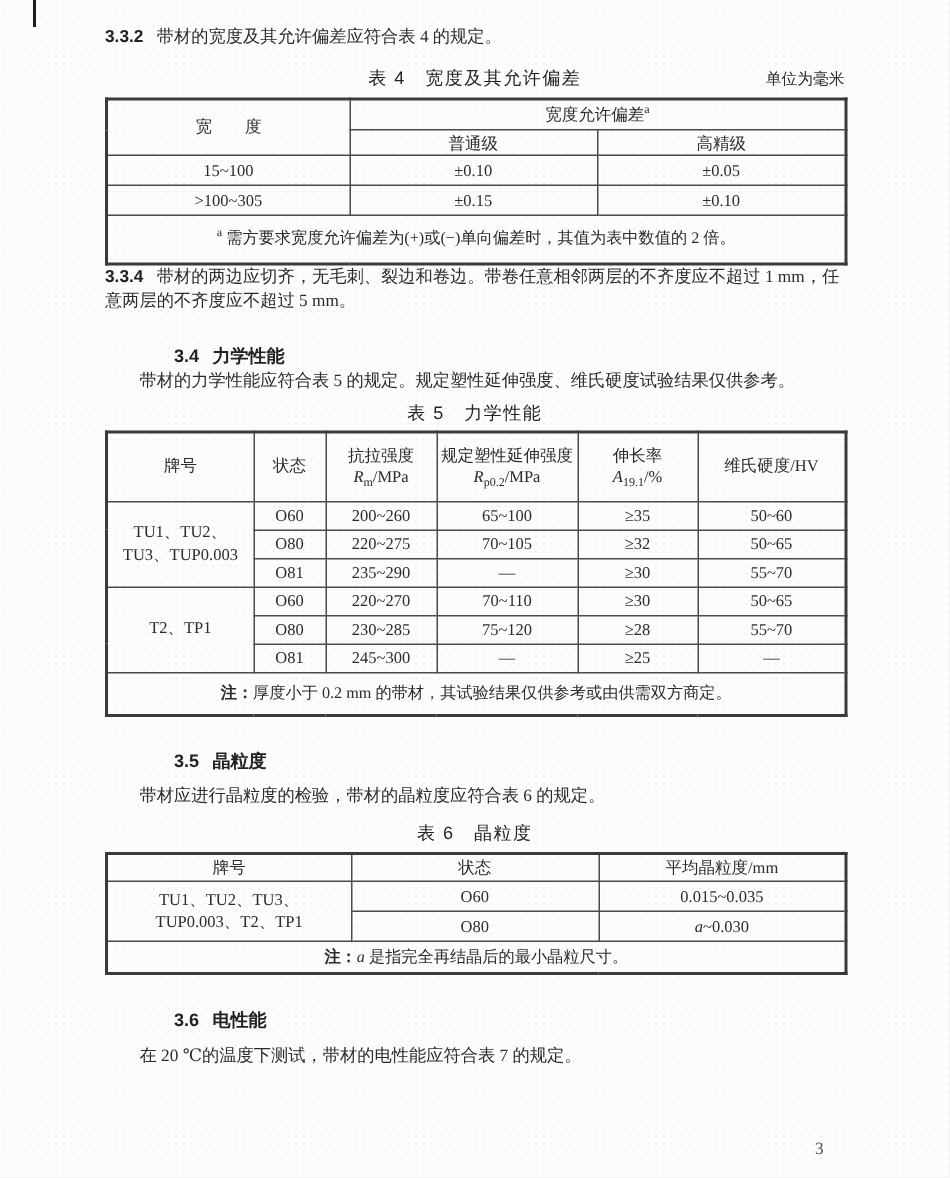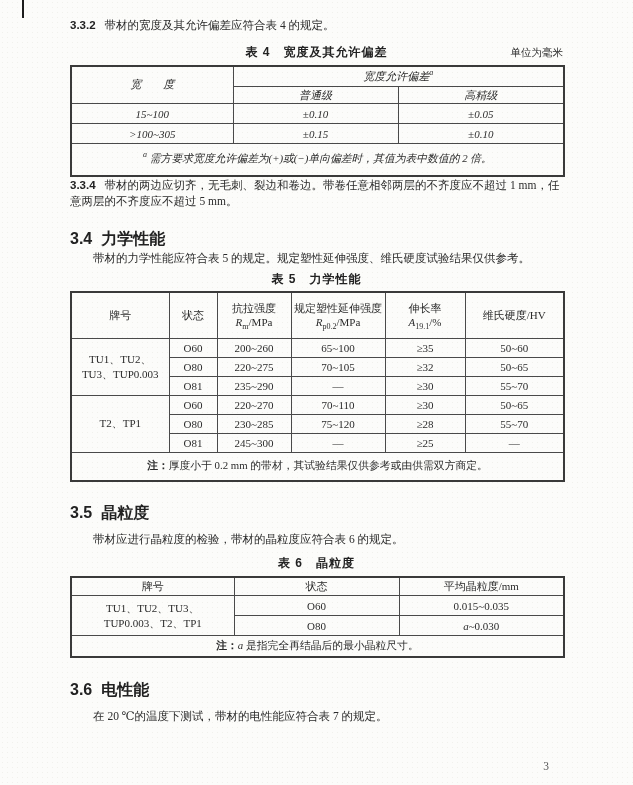--- a/index.html
+++ b/index.html
@@ -29,47 +29,47 @@
   p.clause { line-height: 16.5px; }
   .cnum {
     font-family: "Liberation Sans", "DejaVu Sans", sans-serif;
     font-weight: bold; margin-right: 9px; color: #222;
   }
   .mt17 { margin-top: 17px; }
   .mt8  { margin-top: 8px; }
 
   .heading {
     font-family: "Liberation Sans", "DejaVu Sans", sans-serif;
-    font-weight: bold; font-size: 16px; color: #222;
+    font-weight: bold; font-size: 12px; color: #222; margin-left: 46px;
   }
   .h34 { margin-top: 19px; }
   .h35 { margin-top: 21px; }
   .h36 { margin-top: 22px; }
   p.body-ind { text-indent: 2em; line-height: 16.5px; }
   .b34 { margin-top: 0; }
   .b35 { margin-top: 7px; }
   .b36 { margin-top: 7px; }
 
   .caption-line { position: relative; text-align: center; }
   .cap4 { margin-top: 10px; }
   .cap5 { margin-top: 5px; }
   .cap6 { margin-top: 7px; }
   .caption {
     font-family: "Liberation Sans", "DejaVu Sans", sans-serif;
-    font-weight: bold; font-size: 12px; color: #222; letter-spacing: 1px;
+    font-weight: normal; font-size: 12px; color: #222; letter-spacing: 1px;
   }
   .unit-note { position: absolute; right: 0; top: 2px; font-size: 10.5px; }
 
   table.gbt {
     border-collapse: collapse; table-layout: fixed;
     width: 493px; border: 2px solid #3a3a3a;
     font-size: 11px; color: #2b2b2b;
   }
   table.gbt td { border: 1px solid #4a4a4a; text-align: center; vertical-align: middle; padding: 0 2px; }
-  .t4 { margin-top: 4px; font-style: italic; }
+  .t4 { margin-top: 4px; }
   .t5 { margin-top: 3px; }
   .t6 { margin-top: 4px; }
   .t4 .hr1 td { height: 21px; }
   .t4 .hr2 td { height: 17px; }
   .t4 .dr  td { height: 20px; }
   .t4 .nr  td { height: 32px; }
   .t5 .hr  td { height: 46px; line-height: 14px; }
   .t5 .dr  td { height: 19px; }
   .t5 .nr  td { height: 29px; }
   .t6 .hr  td { height: 19px; }

